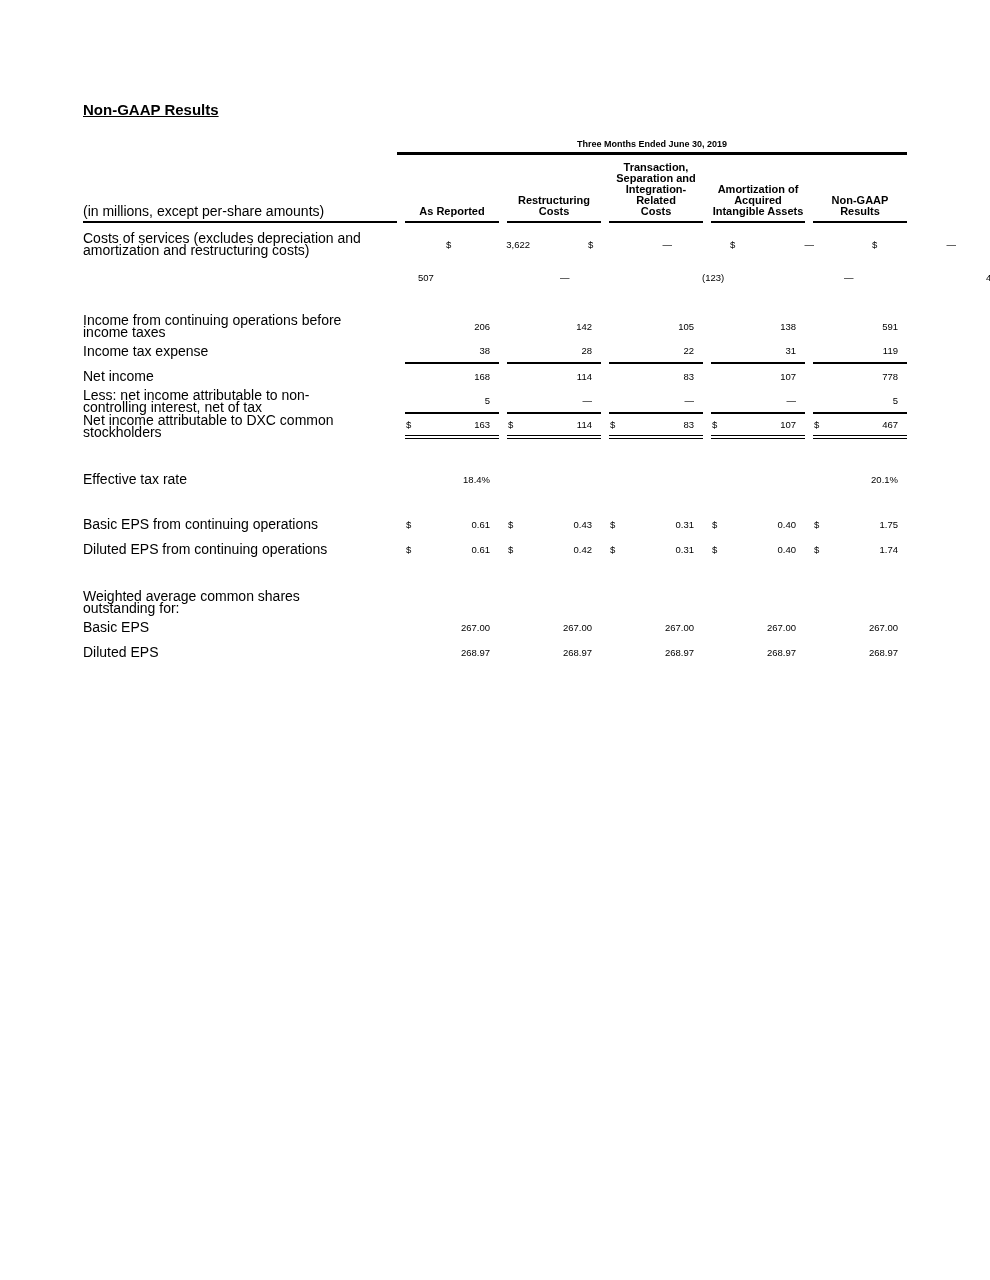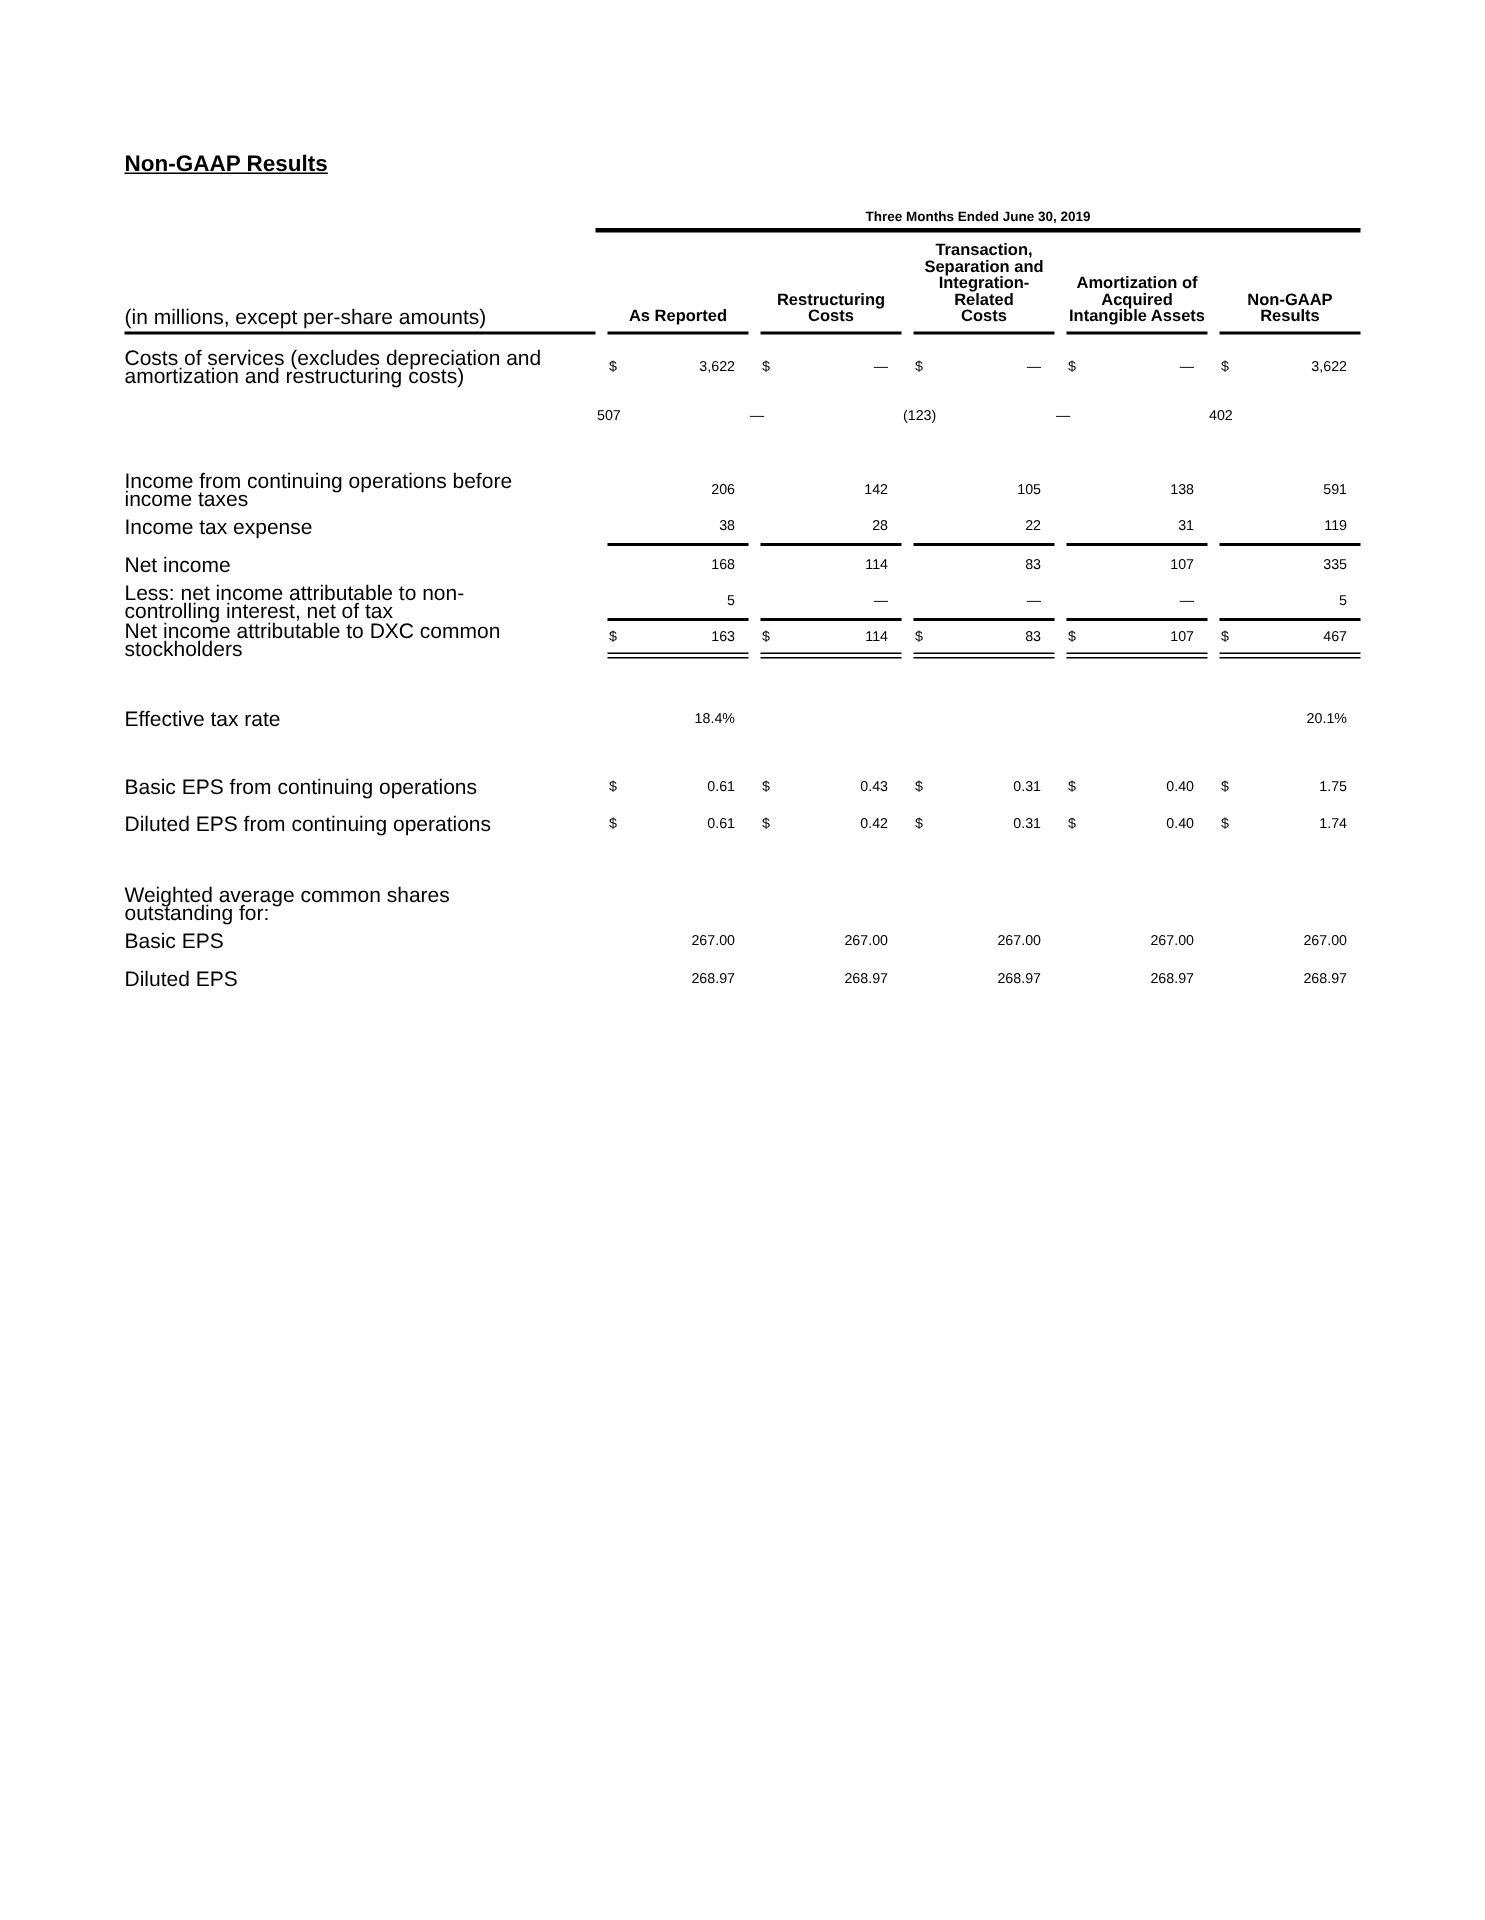--- a/index.html
+++ b/index.html
@@ -26,21 +26,21 @@
   .fintable{
     margin:21px 0 0 83px;
     width:824px;
   }
   .trow{
     display:grid;
     grid-template-columns:314px repeat(5, 8px 94px);
     align-items:center;
     min-height:25px;
   }
-  .trow.tall{min-height:33px;}
+  .trow.tall{min-height:33px;gap:20px;}
   .gap-lg{margin-bottom:20px;}
   .gap-xl{margin-bottom:28px;}
   .spanrow{min-height:15px;align-items:end;}
   .spanner{
     grid-column:2 / -1;
     text-align:center;
     font-weight:bold;
     font-size:9px;
     padding-bottom:3px;
     border-bottom:3px solid #000;
@@ -248,21 +248,21 @@
             <span class="num">83</span>
           </div>
           <div class="sp"></div>
           <div class="val">
             <span class="cur"></span>
             <span class="num">107</span>
           </div>
           <div class="sp"></div>
           <div class="val">
             <span class="cur"></span>
-            <span class="num">335</span>
+            <span class="num">778</span>
           </div>
         </div>
         <div class="trow">
           <div class="lbl">Less: net income attributable to non-controlling interest, net of tax</div>
           <div class="sp"></div>
           <div class="val b1">
             <span class="cur"></span>
             <span class="num">5</span>
           </div>
           <div class="sp"></div>

